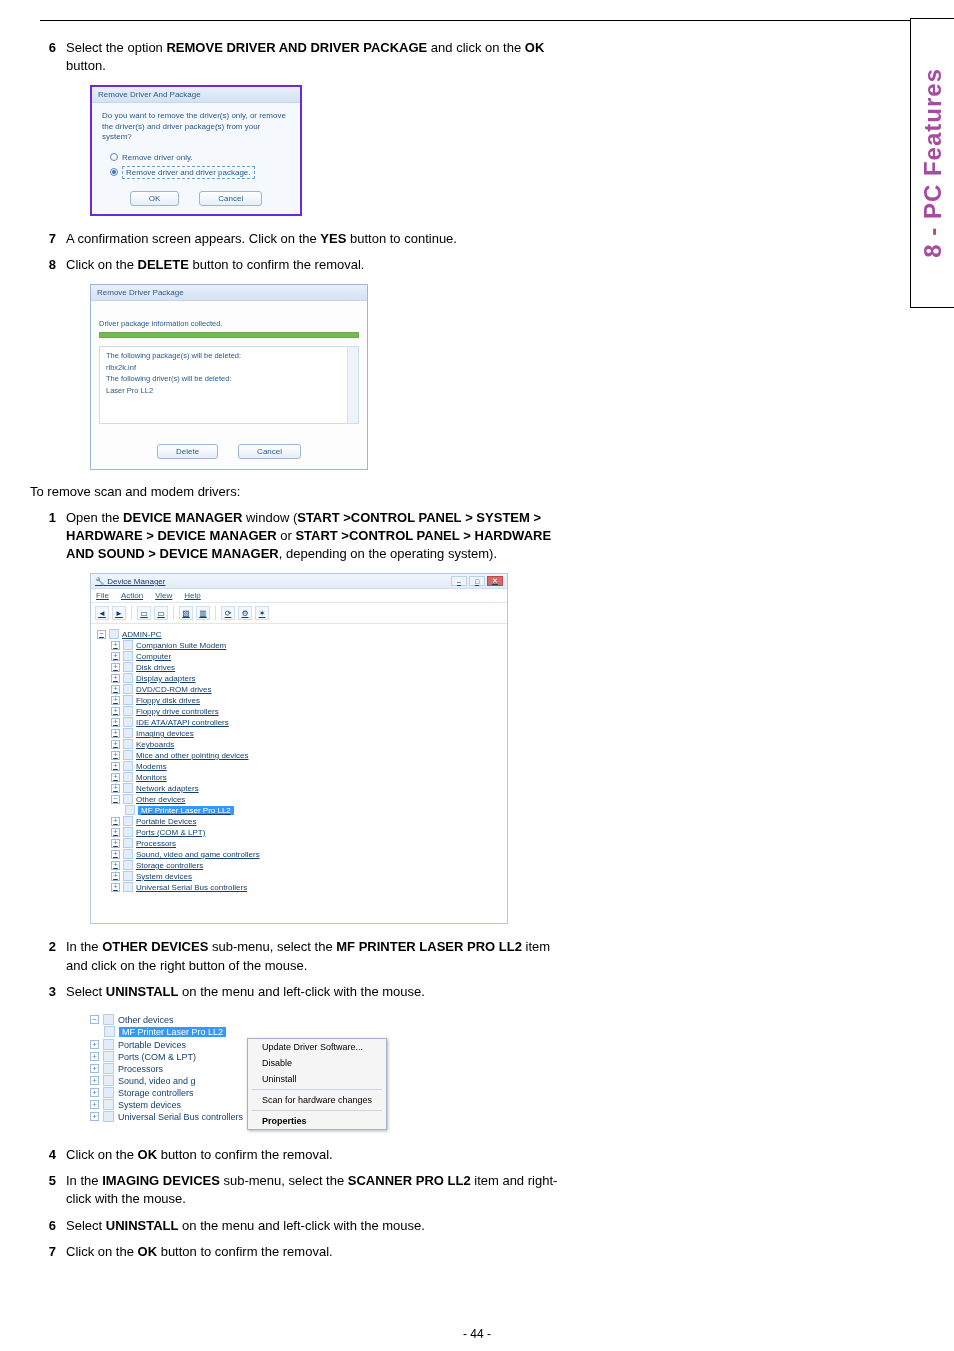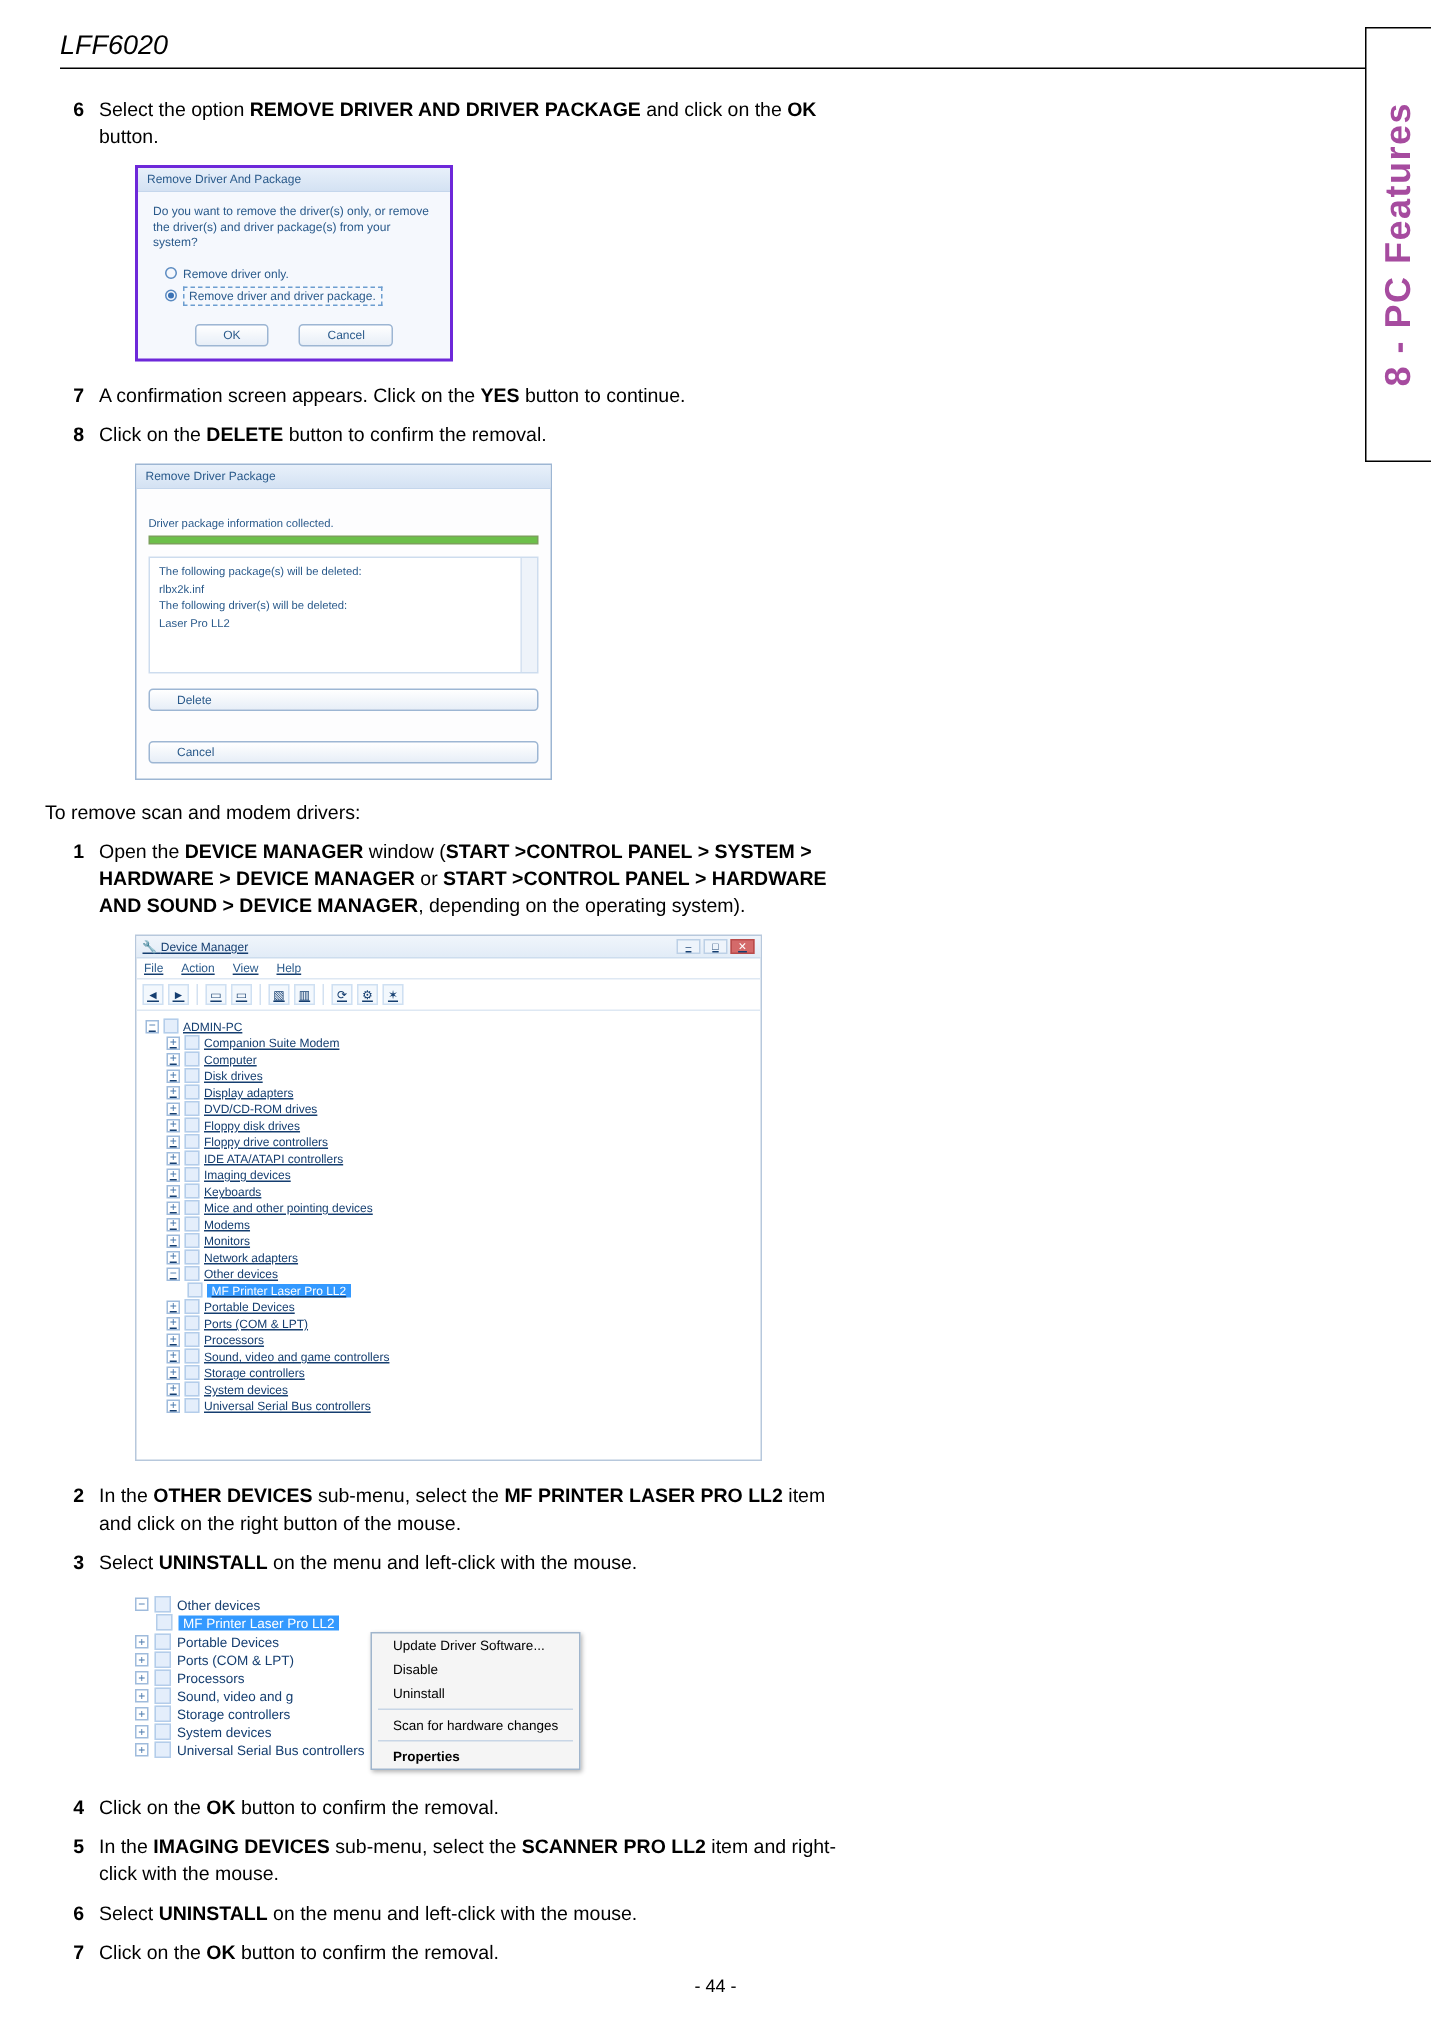--- a/index.html
+++ b/index.html
@@ -115,21 +115,21 @@
     background: linear-gradient(#e8f0fa, #d4e2f3);
     border-bottom: 1px solid #c4d6ec;
     padding: 3px 6px;
     font-size: 8px;
   }
   .dialog2 .body { padding: 18px 8px 10px; }
   .dialog2 .progress { height:6px; background:linear-gradient(90deg,#6cbf4a,#6cbf4a); border:1px solid #7aa05a; margin:4px 0 8px; }
   .dialog2 .listbox { border:1px solid #cddcee; height:78px; padding:4px 6px; background:#fff; position:relative;}
   .dialog2 .listbox::after{content:"";position:absolute;right:0;top:0;bottom:0;width:10px;background:#eef3fa;border-left:1px solid #d6e2f1;}
   .dialog2 .listline{margin-bottom:3px;}
-  .dialog2 .btns { display:flex; gap:20px; justify-content:center; margin-top:10px;flex-direction:column; }
+  .dialog2 .btns { display:flex; gap:20px; justify-content:center; margin-top:20px; }
 
   .devmgr {
     width: 418px;
     border:1px solid #b7c8dc;
     background:#fff;
     font-size: 8px;
     color:#153e70;
     text-decoration:underline;
   }
   .devmgr .titlebar{
@@ -165,29 +165,28 @@
   .ctxblock .ctxwrap{display:flex;align-items:flex-start;}
   .ctxblock .ctxmenu{
     background:#f5f5f5;border:1px solid #a0b5cc; box-shadow:1px 1px 3px rgba(0,0,0,.3);
     margin-left:4px;
   }
   .ctxblock .ctxmenu .mi{padding:3px 14px;white-space:nowrap;color:#000;}
   .ctxblock .ctxmenu .sep{border-top:1px solid #c8d6e6;margin:2px 4px;}
   .ctxblock .ctxmenu .mi.bold{font-weight:bold;}
 
   .footer{
-    position:absolute; bottom:20px; left:0; width:100%;
+    position:absolute; bottom:10px; left:0; width:100%;
     text-align:center; font-size:12px;
   }
 </style>
 </head>
 <body>
 
 <div class="page">
-  <div class="header-title">LFF6020</div>
   <div class="header-line"></div>
 
   <div class="side-tab">
     <div class="side-tab-text">8 - PC Features</div>
   </div>
 
   <div class="content">
 
     <div class="step">
       <div class="step-num">6</div>

